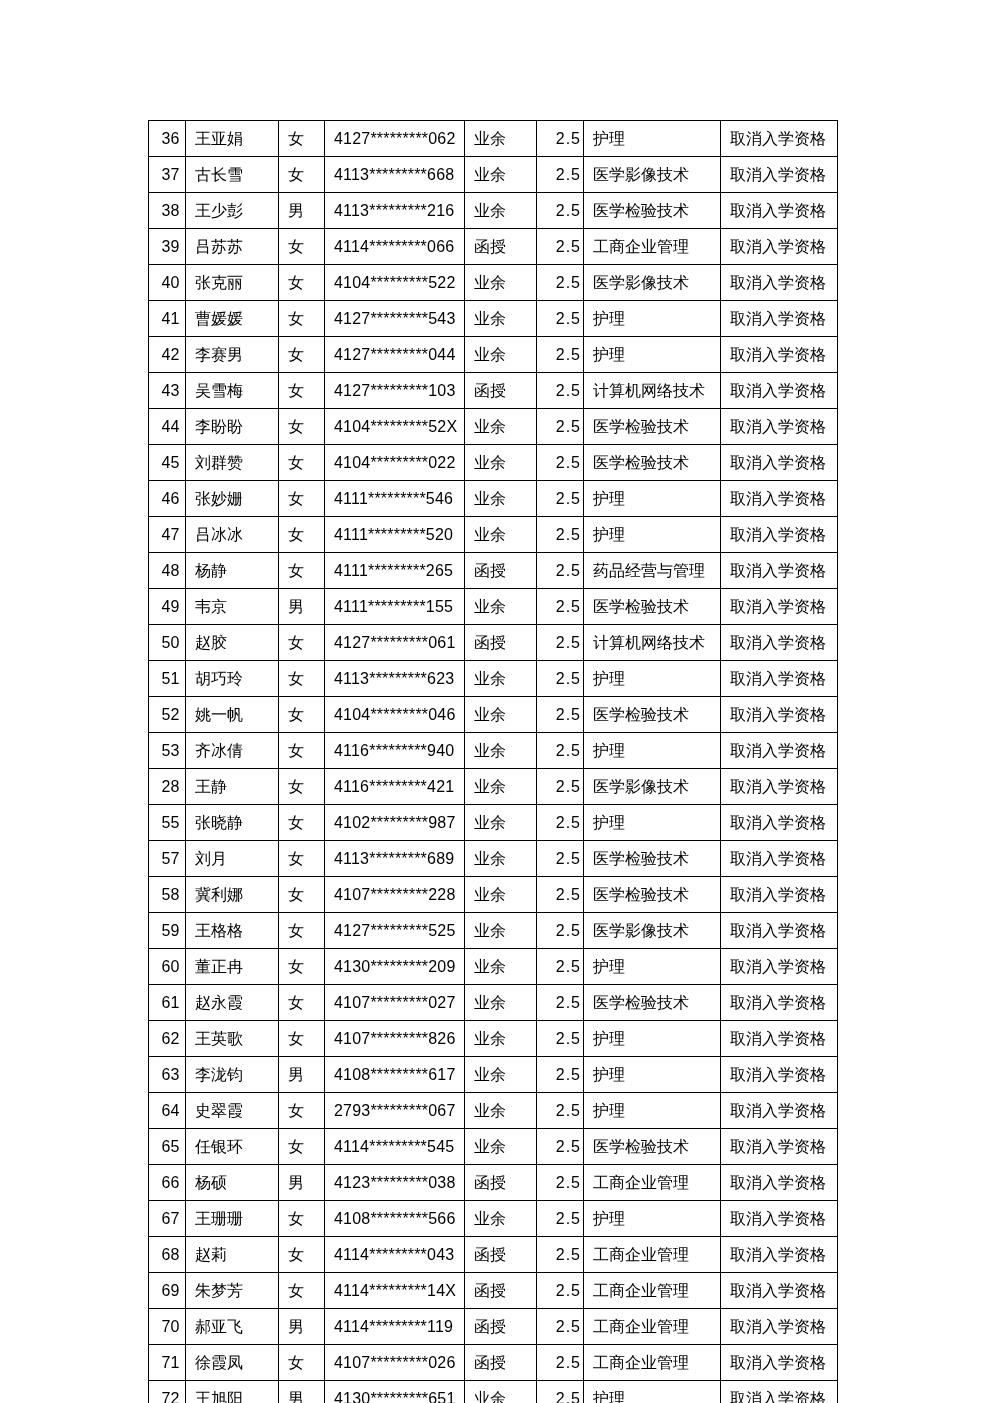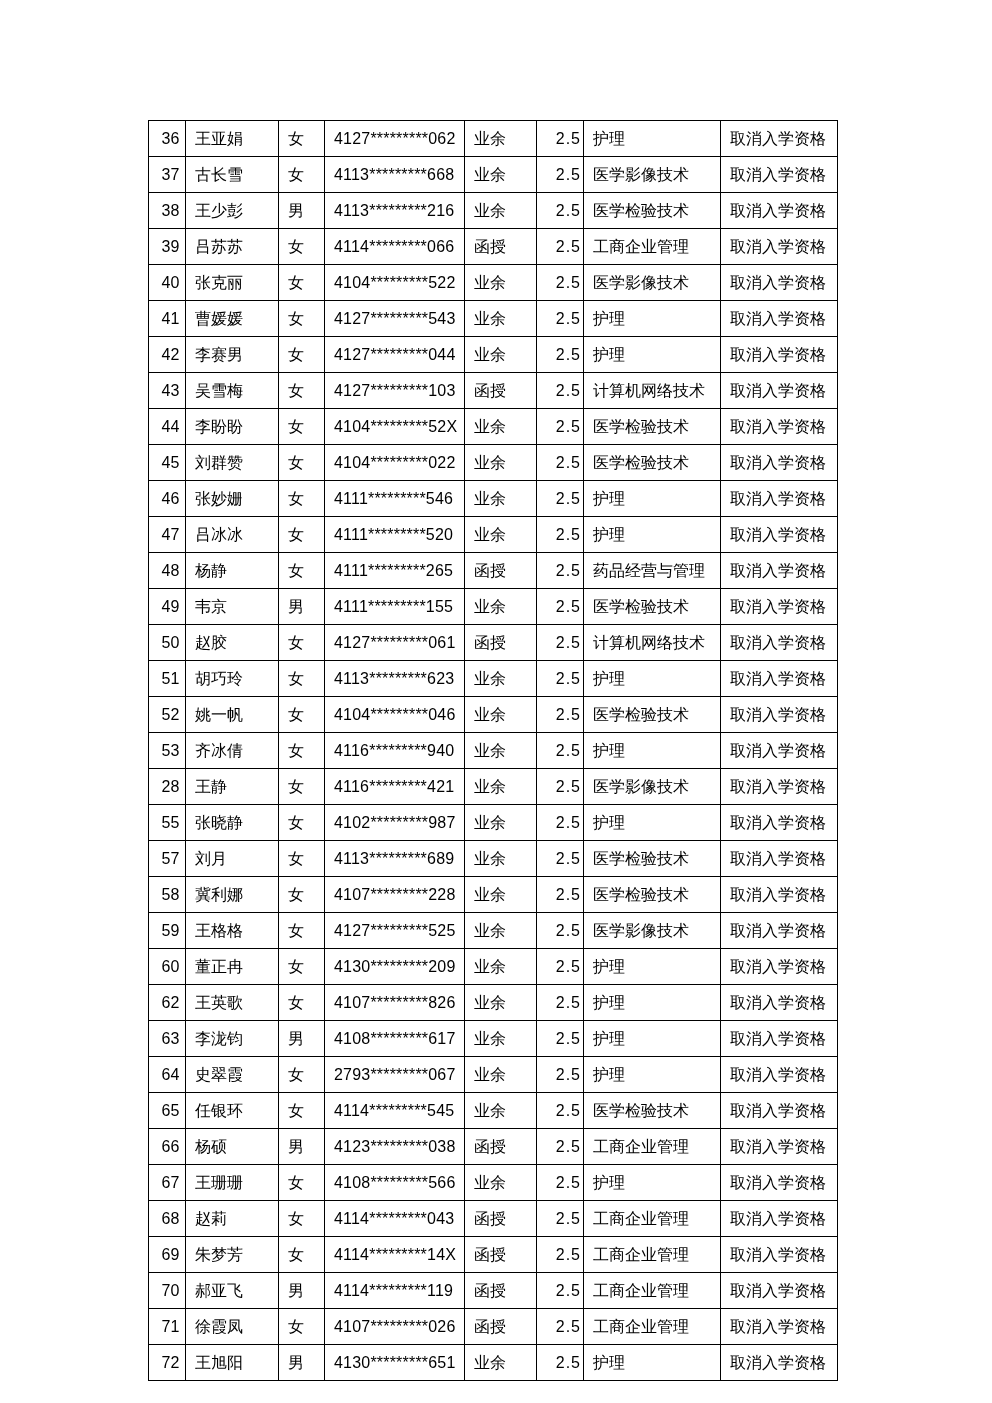--- a/index.html
+++ b/index.html
@@ -311,20 +311,30 @@
           <td class="col-no">60</td>
           <td class="col-name">董正冉</td>
           <td class="col-gender">女</td>
           <td class="col-id">4130*********209</td>
           <td class="col-form">业余</td>
           <td class="col-duration">2.5</td>
           <td class="col-major">护理</td>
           <td class="col-status">取消入学资格</td>
         </tr>
         <tr>
+          <td class="col-no">61</td>
+          <td class="col-name">赵永霞</td>
+          <td class="col-gender">女</td>
+          <td class="col-id">4107*********027</td>
+          <td class="col-form">业余</td>
+          <td class="col-duration">2.5</td>
+          <td class="col-major">医学检验技术</td>
+          <td class="col-status">取消入学资格</td>
+        </tr>
+        <tr>
           <td class="col-no">62</td>
           <td class="col-name">王英歌</td>
           <td class="col-gender">女</td>
           <td class="col-id">4107*********826</td>
           <td class="col-form">业余</td>
           <td class="col-duration">2.5</td>
           <td class="col-major">护理</td>
           <td class="col-status">取消入学资格</td>
         </tr>
         <tr>

